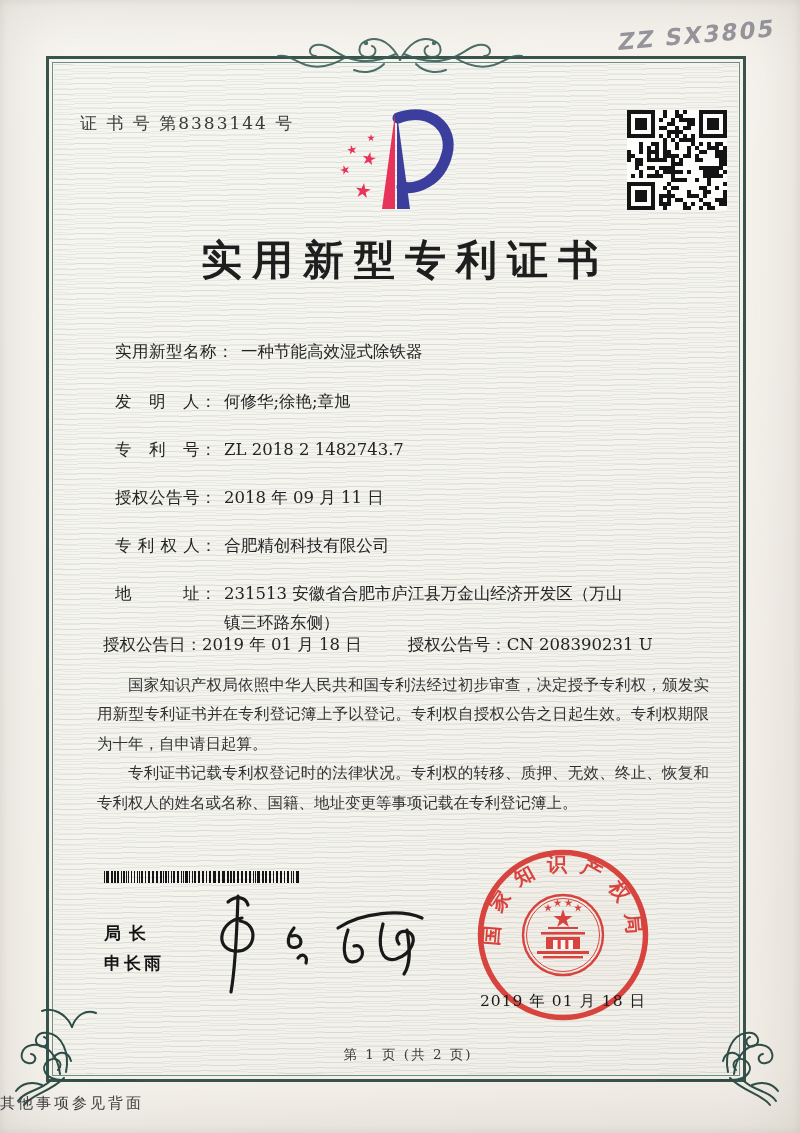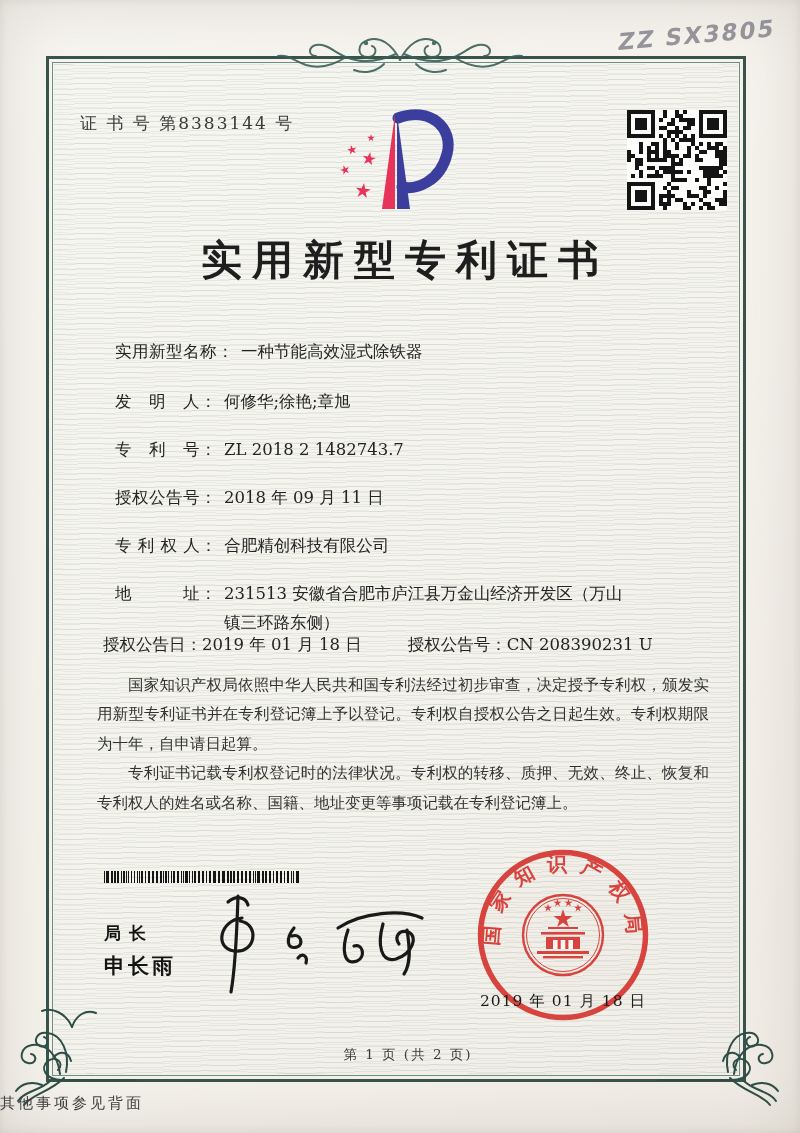--- a/index.html
+++ b/index.html
@@ -33,21 +33,21 @@
   .fvalue{margin-left:7px;}
   .fvalue.addr{width:402px;}
   .grant{left:103px;top:634px;display:flex;font-size:16.5px;color:#242424;}
   .grant .pair2{margin-left:46px;}
 
   .paras{left:97px;top:670px;width:612px;font-size:15.5px;line-height:1.9;
         text-align:justify;color:#333;}
   .paras p{margin:0;text-indent:2em;font-family:Liberation Serif, serif;}
 
   .signer-title{left:104px;top:922px;font-size:17px;font-weight:600;letter-spacing:8px;color:#141414;}
-  .signer-name{left:104px;top:952px;font-size:21px;font-weight:600;letter-spacing:3px;color:#141414;}
+  .signer-name{left:104px;top:952px;font-size:17px;font-weight:600;letter-spacing:3px;color:#141414;}
 
   .seal-date{left:468px;top:991px;width:190px;text-align:center;font-size:15.5px;
         letter-spacing:1px;color:#1c1c1c;z-index:5;}
   .page-num{left:0;top:1046px;width:100%;text-align:center;font-size:13.5px;letter-spacing:2px;color:#3a3a3a;margin-left:8px;}
   .back-note{left:0;top:1094px;width:100%;text-align:left;font-size:15px;letter-spacing:3px;color:#3e3e3e;}
 </style>
 </head>
 <body>
 
 <div class="page">

